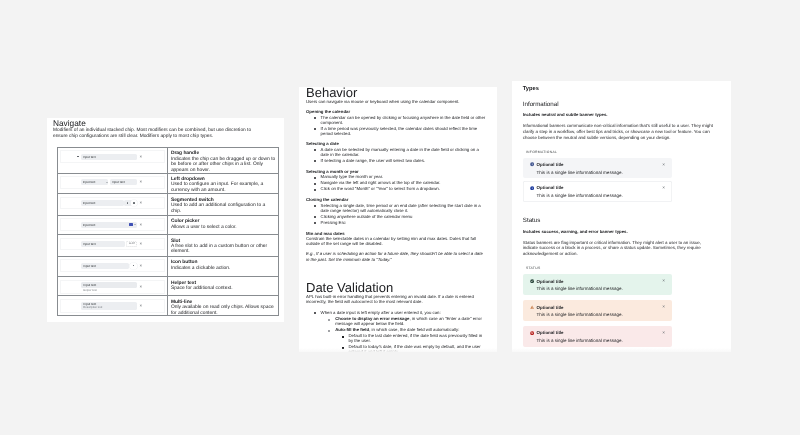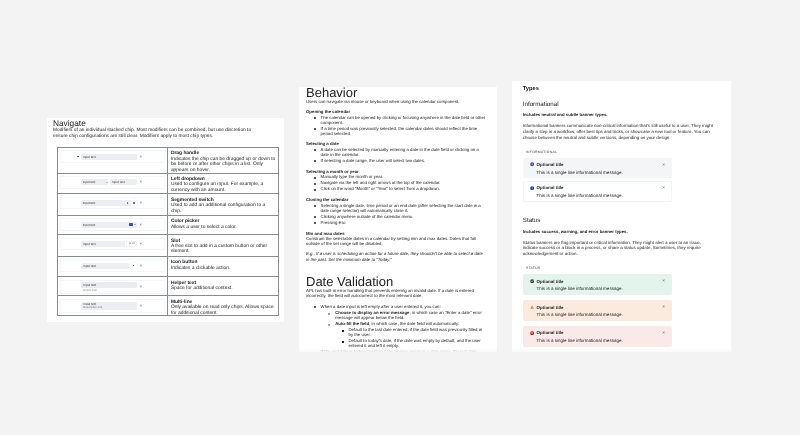--- a/index.html
+++ b/index.html
@@ -273,21 +273,21 @@
         </ul>
         <div class="b-h">Closing the calendar</div>
         <ul class="b-ul">
           <li class="b-li">Selecting a single date, time period or an end date (after selecting the start date in a date range selector) will automatically close it.</li>
           <li class="b-li">Clicking anywhere outside of the calendar menu</li>
           <li class="b-li">Pressing Esc</li>
         </ul>
         <div class="b-h">Min and max dates</div>
         <div class="b-sub" style="margin-top:0">Constrain the selectable dates in a calendar by setting min and max dates. Dates that fall outside of the set range will be disabled.</div>
         <div class="b-note">E.g., If a user is scheduling an action for a future date, they shouldn't be able to select a date in the past. Set the minimum date to "Today."</div>
-        <div class="b-title" style="margin-top:16px">Date Validation</div>
+        <div class="b-title" style="margin-top:22px">Date Validation</div>
         <div class="b-sub">APL has built-in error handling that prevents entering an invalid date. If a date is entered incorrectly, the field will autocorrect to the most relevant date.</div>
         <ul class="b-ul" style="margin-top:6.8px">
           <li class="b-li">When a date input is left empty after a user entered it, you can:</li>
         </ul>
         <ul class="b-ul2">
           <li class="b-li2"><span class="b-b">Choose to display an error message</span><span>, in which case an "Enter a date" error message will appear below the field.</span></li>
           <li class="b-li2"><span class="b-b">Auto-fill the field</span><span>, in which case, the date field will automatically:</span></li>
         </ul>
         <ul class="b-ul2">
           <li class="b-li3">Default to the last date entered, if the date field was previously filled in by the user.</li>

